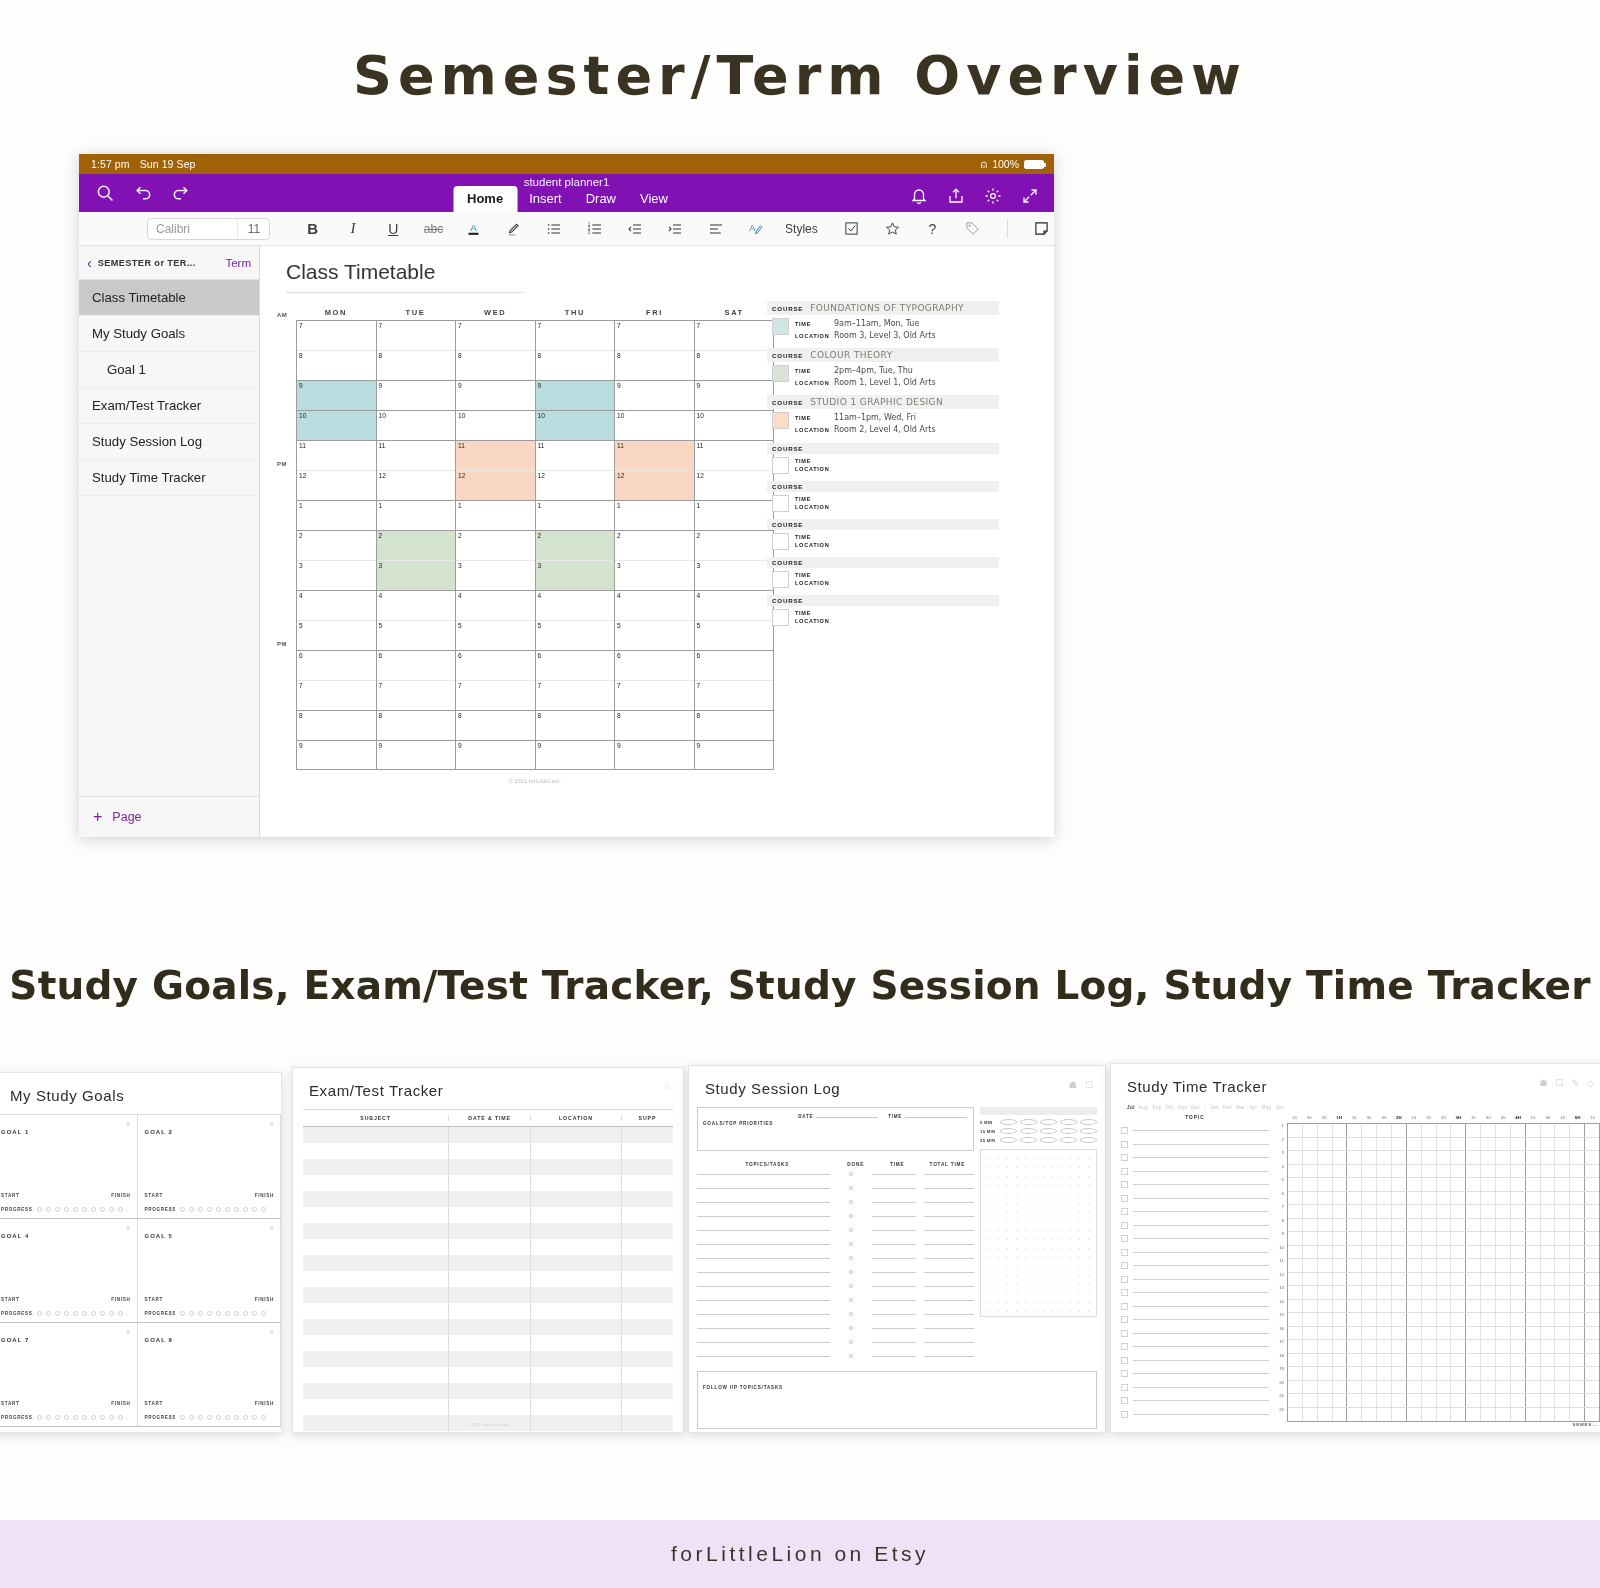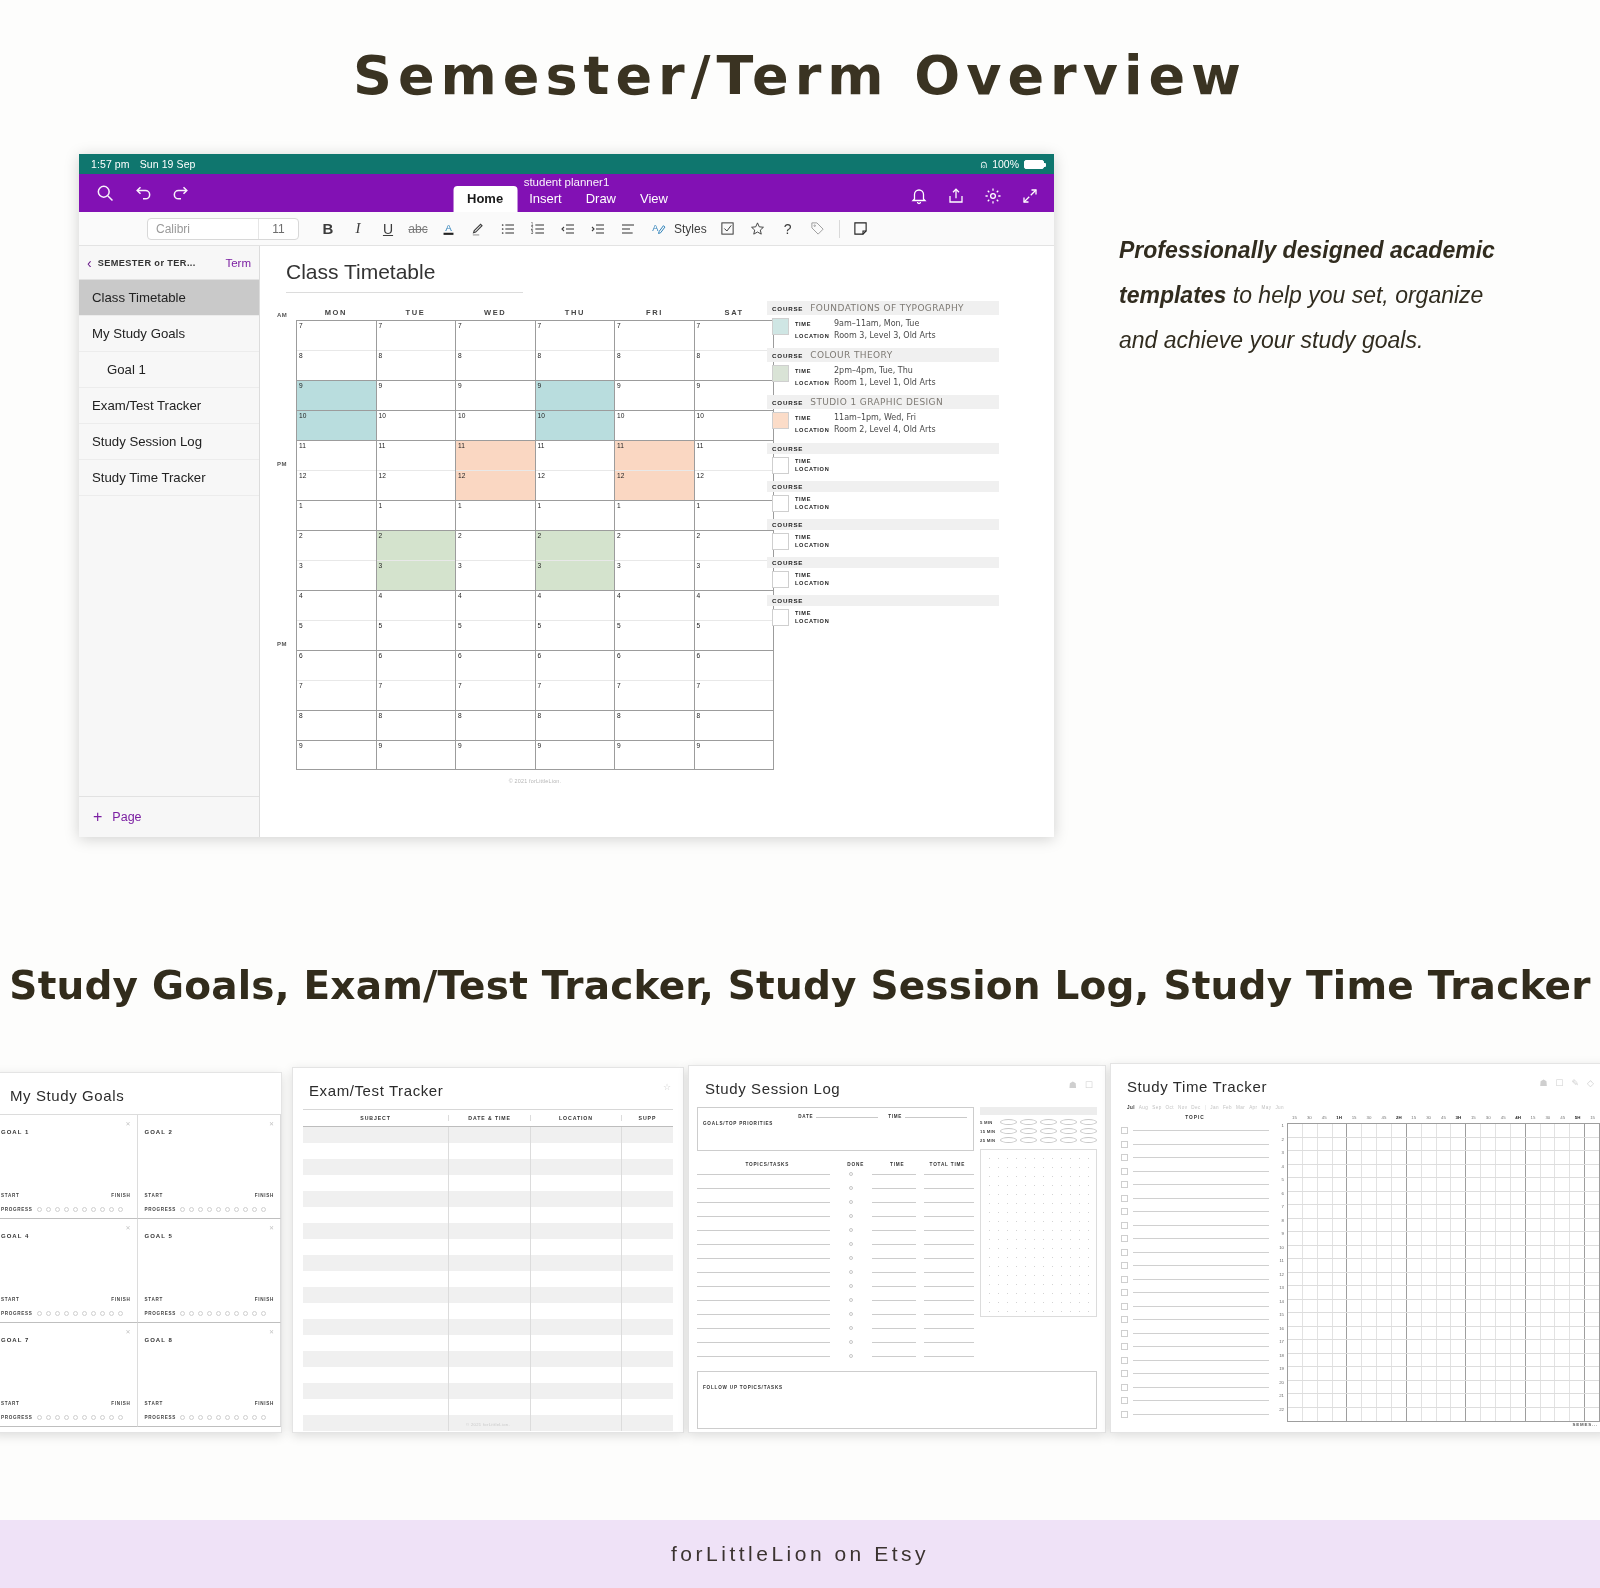--- a/index.html
+++ b/index.html
@@ -28,21 +28,21 @@
     left: 79px;
     top: 154px;
     width: 975px;
     height: 683px;
     background: #fff;
     box-shadow: 0 2px 14px rgba(0,0,0,0.18);
     overflow: hidden;
   }
   .status-bar {
     height: 20px;
-    background: #0f766e;
+    background: #a16207;
     color: #fff;
     font-size: 10.5px;
     display: flex;
     align-items: center;
     padding: 0 12px;
     position: relative;
   }
   .status-left { display: flex; gap: 10px; letter-spacing: .1px; }
   .status-right {
     position: absolute; right: 10px; top: 0; height: 20px;
@@ -86,21 +86,21 @@
     border-radius: 4px 4px 0 0; padding: 5px 14px 6px;
   }
   .rib-right {
     position: absolute; right: 14px; bottom: 6px;
     display: flex; align-items: center; gap: 18px;
   }
   .rib-right .ic { color: #fff; width: 19px; height: 19px; }
 
   .toolbar {
     height: 34px; background: #fafafa; border-bottom: 1px solid #e3e3e3;
-    display: flex; align-items: center; padding-left: 68px; gap: 0;
+    display: flex; align-items: center; padding-left: 68px; gap: 16px;
   }
   .fontbox {
     display: flex; align-items: center;
     border: 1px solid #d8d8d8; border-radius: 4px; background: #fff;
     height: 22px; margin-right: 14px; overflow: hidden;
   }
   .fontbox .fname { width: 110px; font-size: 12px; color: #9a9a9a; padding-left: 8px; }
   .fontbox .fsize {
     width: 40px; font-size: 12px; color: #6d6d6d; text-align: center;
     border-left: 1px solid #e6e6e6; line-height: 20px; height: 20px;
@@ -834,21 +834,20 @@
                 </div>
               </div>
             </div>
           </div>
         </div>
     </div>
   </div>
 </div>
 
 <div class="copy">
-  <p><b>Professionally designed academic templates</b><span> to help you set, organize and achieve your study goals.</span></p>
 </div>
 
 <div class="section-title">Study Goals, Exam/Test Tracker, Study Session Log, Study Time Tracker</div>
 
 <div class="panels">
 
   <div class="panel" id="p-goals">
     <div class="pn-title">My Study Goals</div>
     <div class="goals-grid" id="goals-grid">
         <div class="goal-cell"><span class="goal-lbl">GOAL 1</span><span class="goal-x">✕</span><div class="goal-sf">

